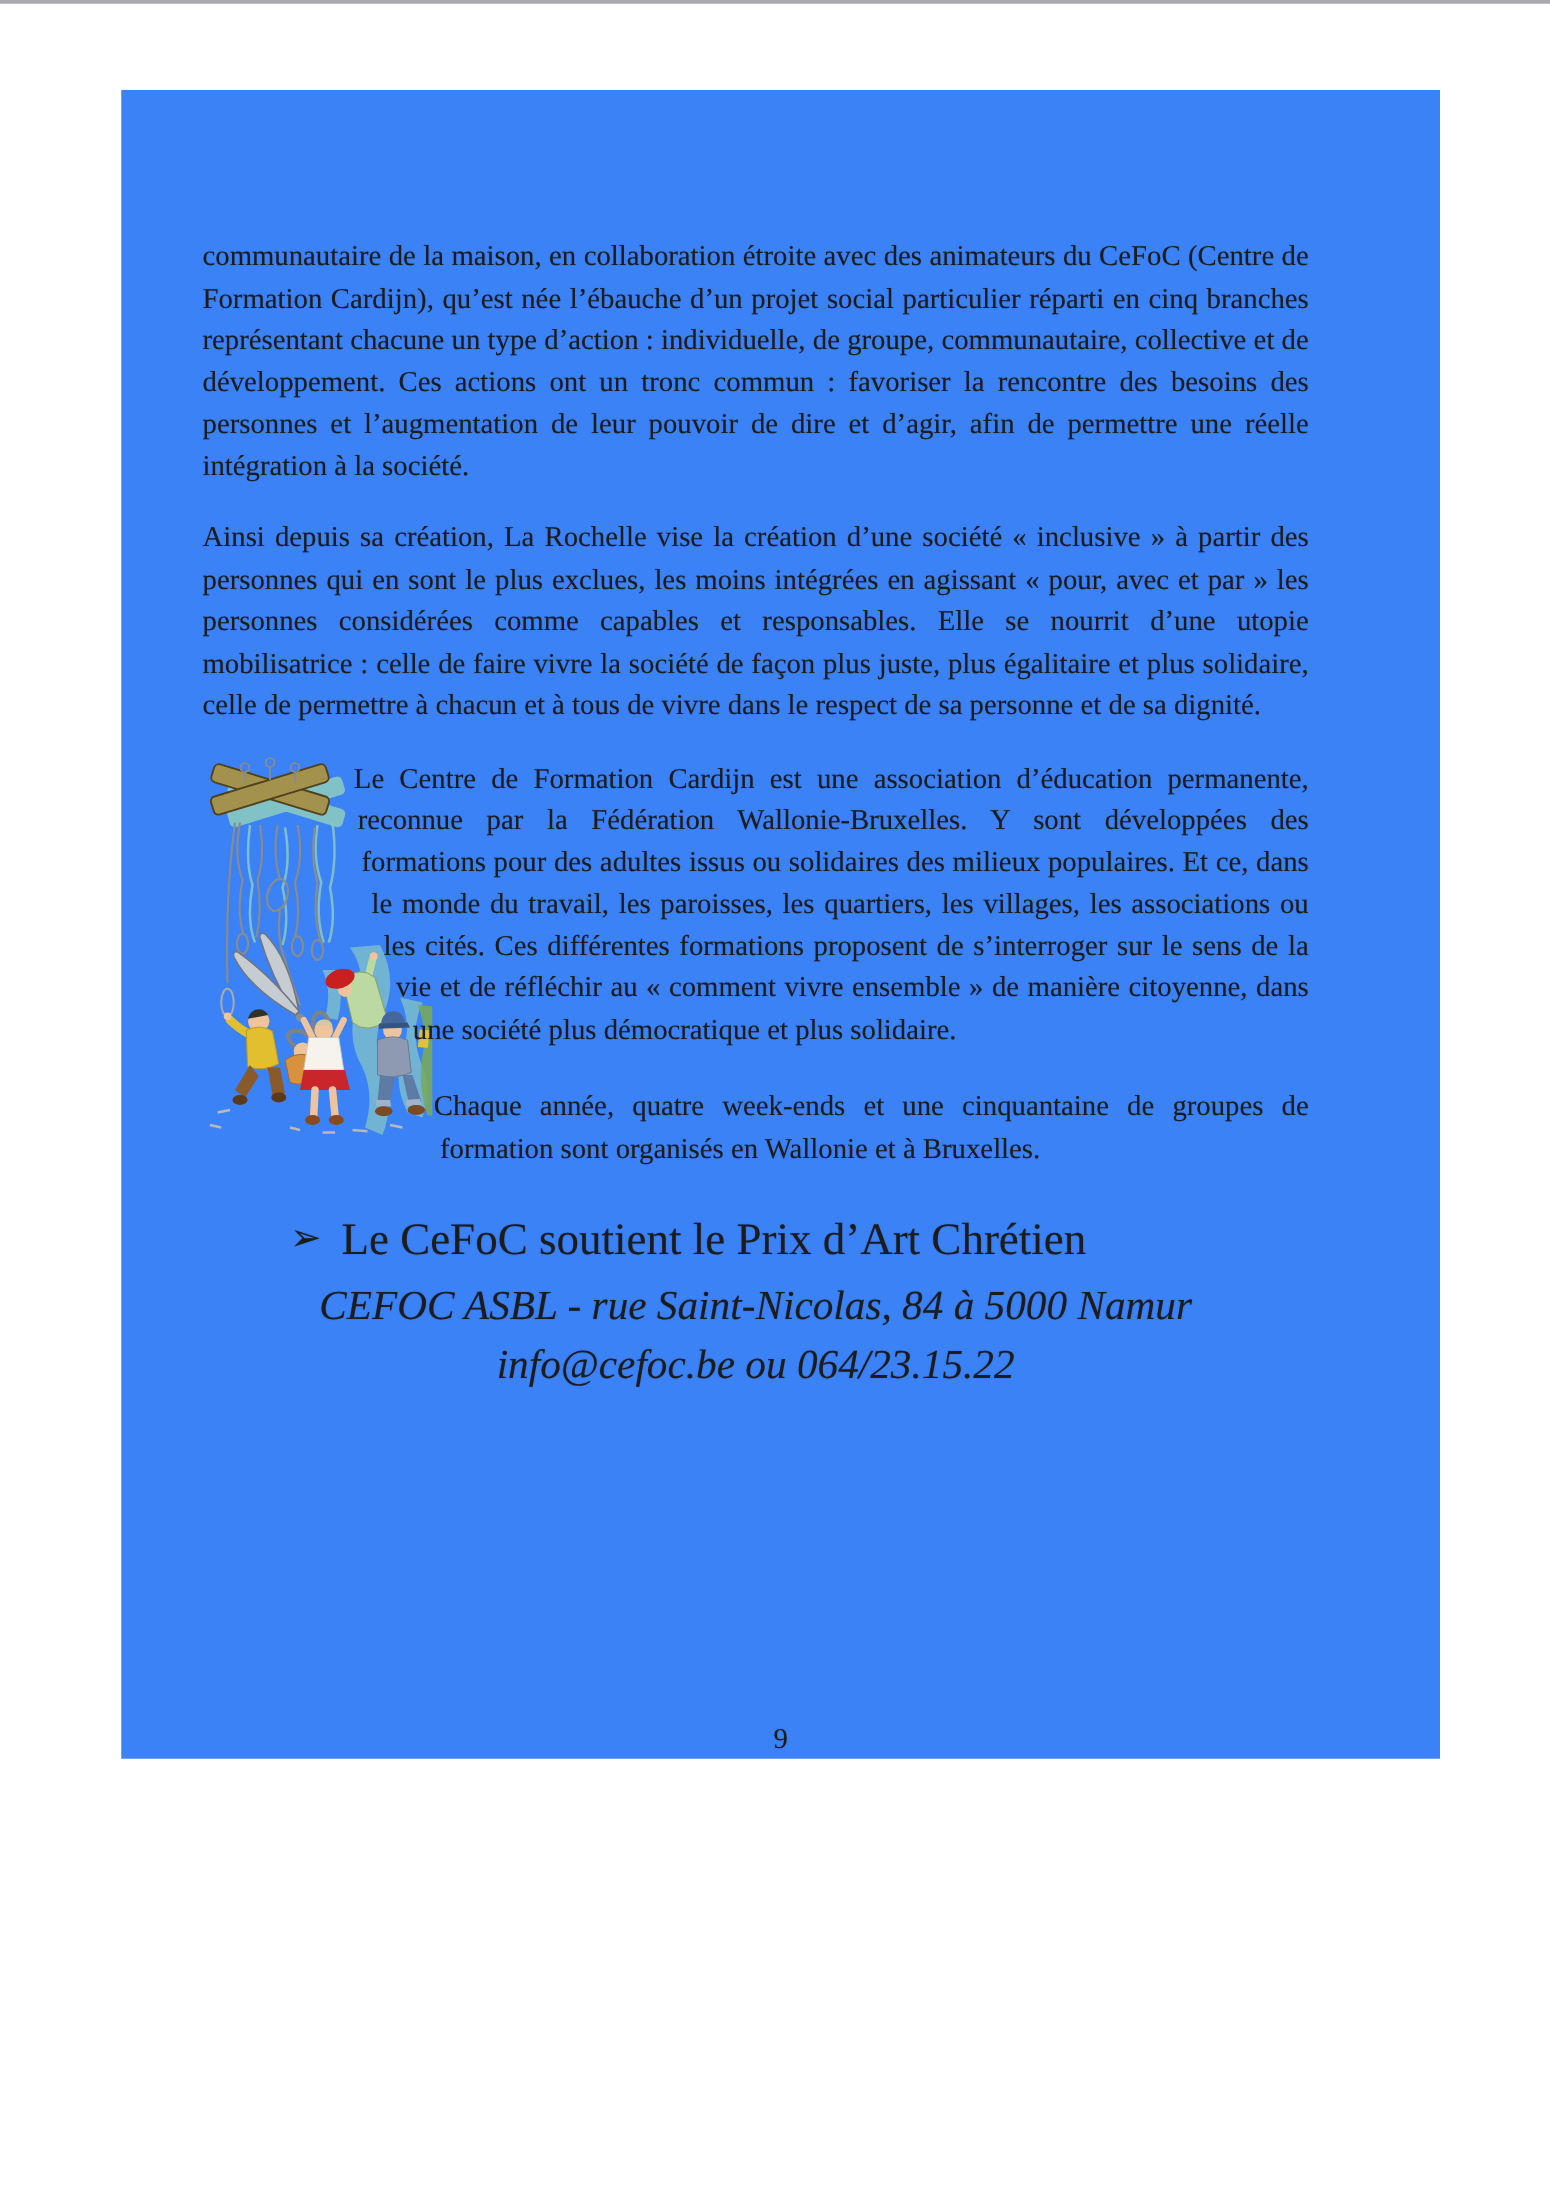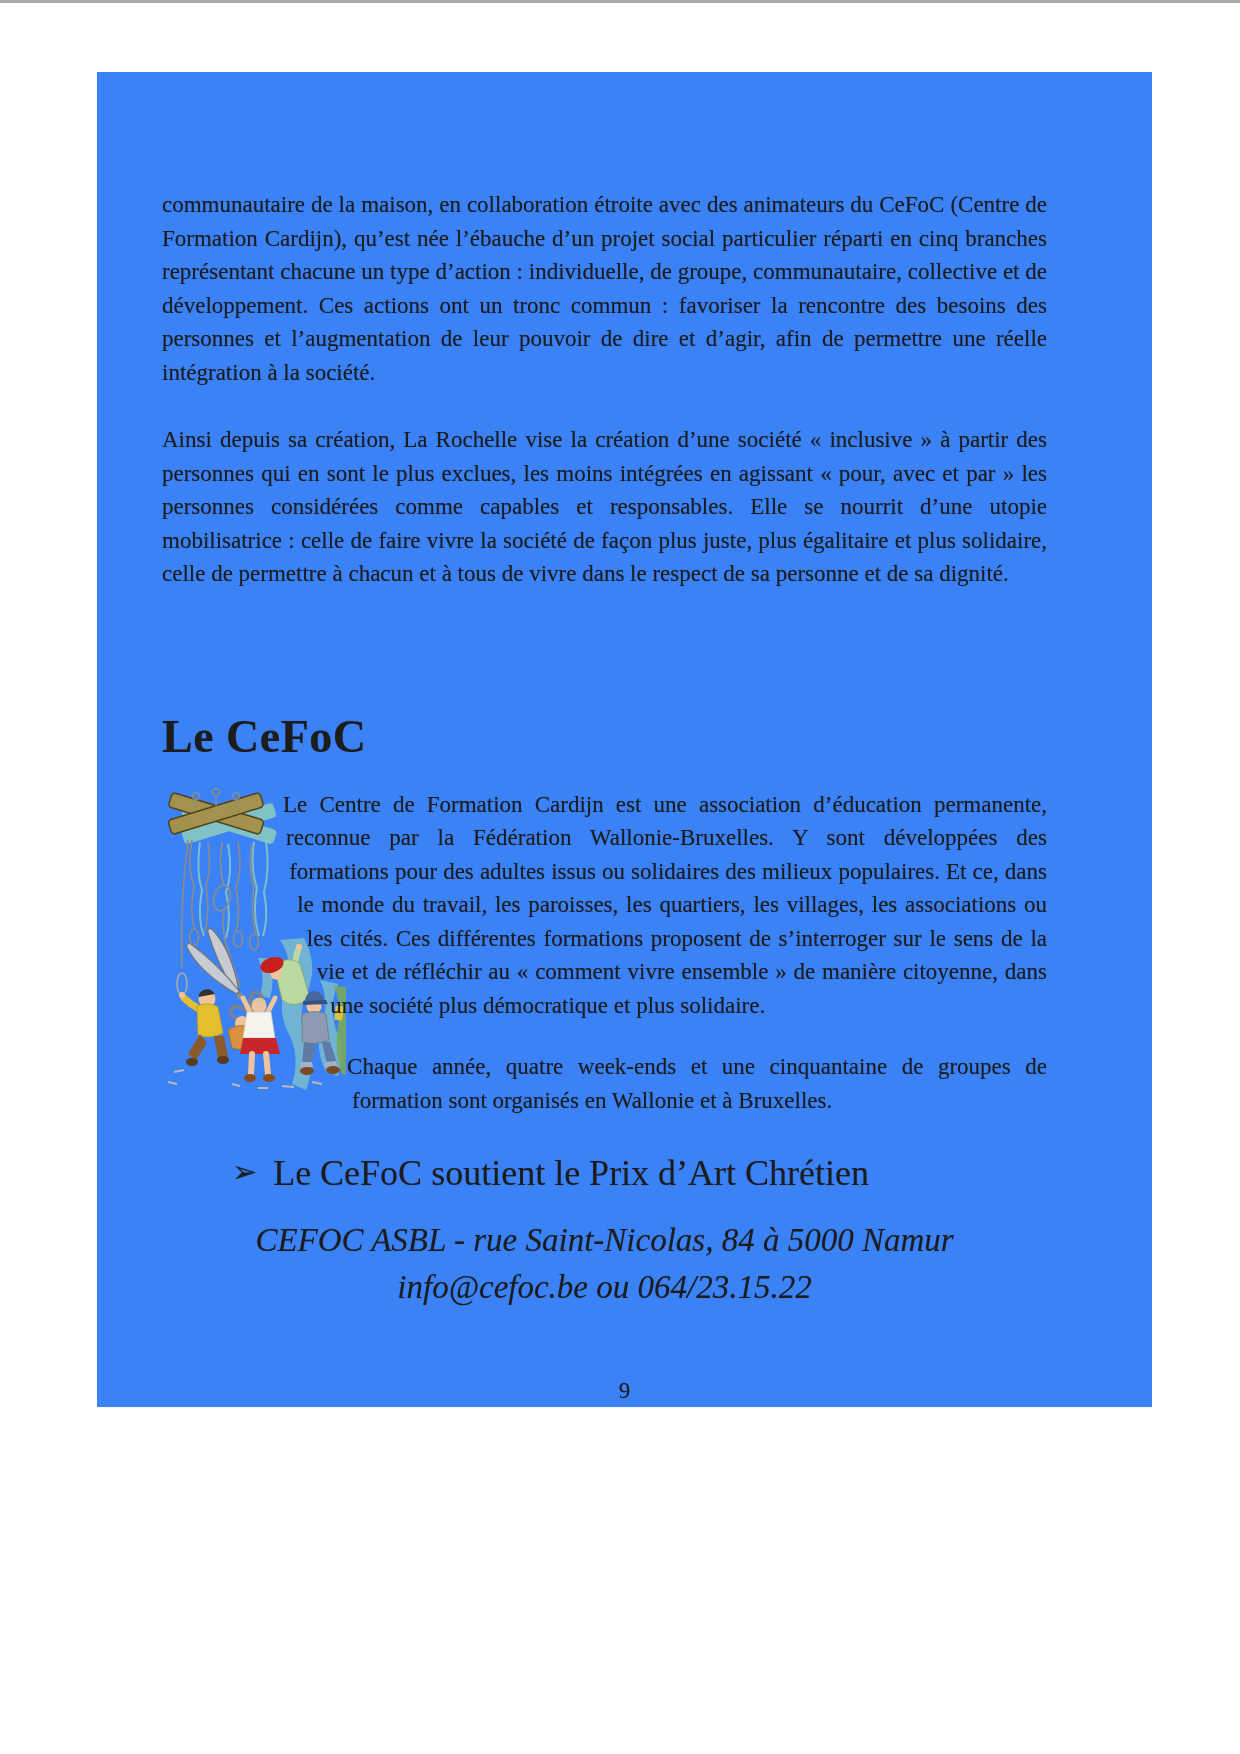--- a/index.html
+++ b/index.html
@@ -30,21 +30,21 @@
   .content {
     padding: 116px 105px 0 65px;
   }
   .body-text {
     font-size: 23px;
     line-height: 33.5px;
     text-align: justify;
     margin: 0;
     text-shadow: 0 0 0.8px rgba(10,10,10,0.35);
   }
-  .p2 { margin-top: 34px; }
+  .p2 { margin-top: 24px; }
   h1.section-heading {
     font-size: 46px;
     line-height: 52px;
     font-weight: bold;
     margin: 120px 0 0 0;
     letter-spacing: 0.5px;
     text-shadow: 0 0 1px rgba(10,10,10,0.3);
   }
   .cefoc-section { margin-top: 25px; }
   .illus-float {
@@ -63,21 +63,20 @@
     white-space: nowrap;
     text-shadow: 0 0 1px rgba(10,10,10,0.3);
   }
   .bullet-arrow {
     font-size: 30px;
     margin-right: 16px;
     position: relative;
     top: -3px;
   }
   .contact-block {
-    margin-top: 14px;
     text-align: center;
     font-style: italic;
     font-size: 33px;
     line-height: 47px;
     text-shadow: 0 0 1px rgba(10,10,10,0.3);
   }
   .page-number {
     position: absolute;
     bottom: 3px; left: 0;
     width: 100%;
@@ -91,21 +90,20 @@
 
 <div class="scan-top-edge"></div>
 
 <div class="page">
   <div class="content">
 
     <p class="body-text p1">communautaire de la maison, en collaboration étroite avec des animateurs du CeFoC (Centre de Formation Cardijn), qu’est née l’ébauche d’un projet social particulier réparti en cinq branches représentant chacune un type d’action&nbsp;: individuelle, de groupe, communautaire, collective et de développement. Ces actions ont un tronc commun&nbsp;: favoriser la rencontre des besoins des personnes et l’augmentation de leur pouvoir de dire et d’agir, afin de permettre une réelle intégration à la société.</p>
 
     <p class="body-text p2">Ainsi depuis sa création, La Rochelle vise la création d’une société «&nbsp;inclusive&nbsp;» à partir des personnes qui en sont le plus exclues, les moins intégrées en agissant «&nbsp;pour, avec et par&nbsp;» les personnes considérées comme capables et responsables. Elle se nourrit d’une utopie mobilisatrice&nbsp;: celle de faire vivre la société de façon plus juste, plus égalitaire et plus solidaire, celle de permettre à chacun et à tous de vivre dans le respect de sa personne et de sa dignité.</p>
 
-    <h1 class="section-heading">Le CeFoC</h1>
 
     <div class="cefoc-section">
 
       <div class="illus-float">
         <svg width="184" height="310" viewBox="0 0 184 310" xmlns="http://www.w3.org/2000/svg">
 
           <g transform="translate(19,12)" fill="#8ecebf" opacity="0.85">
             <rect x="0" y="16" width="96" height="15" rx="4" transform="rotate(17 48 24)"></rect>
             <rect x="0" y="16" width="96" height="15" rx="4" transform="rotate(-17 48 24)"></rect>
           </g>

